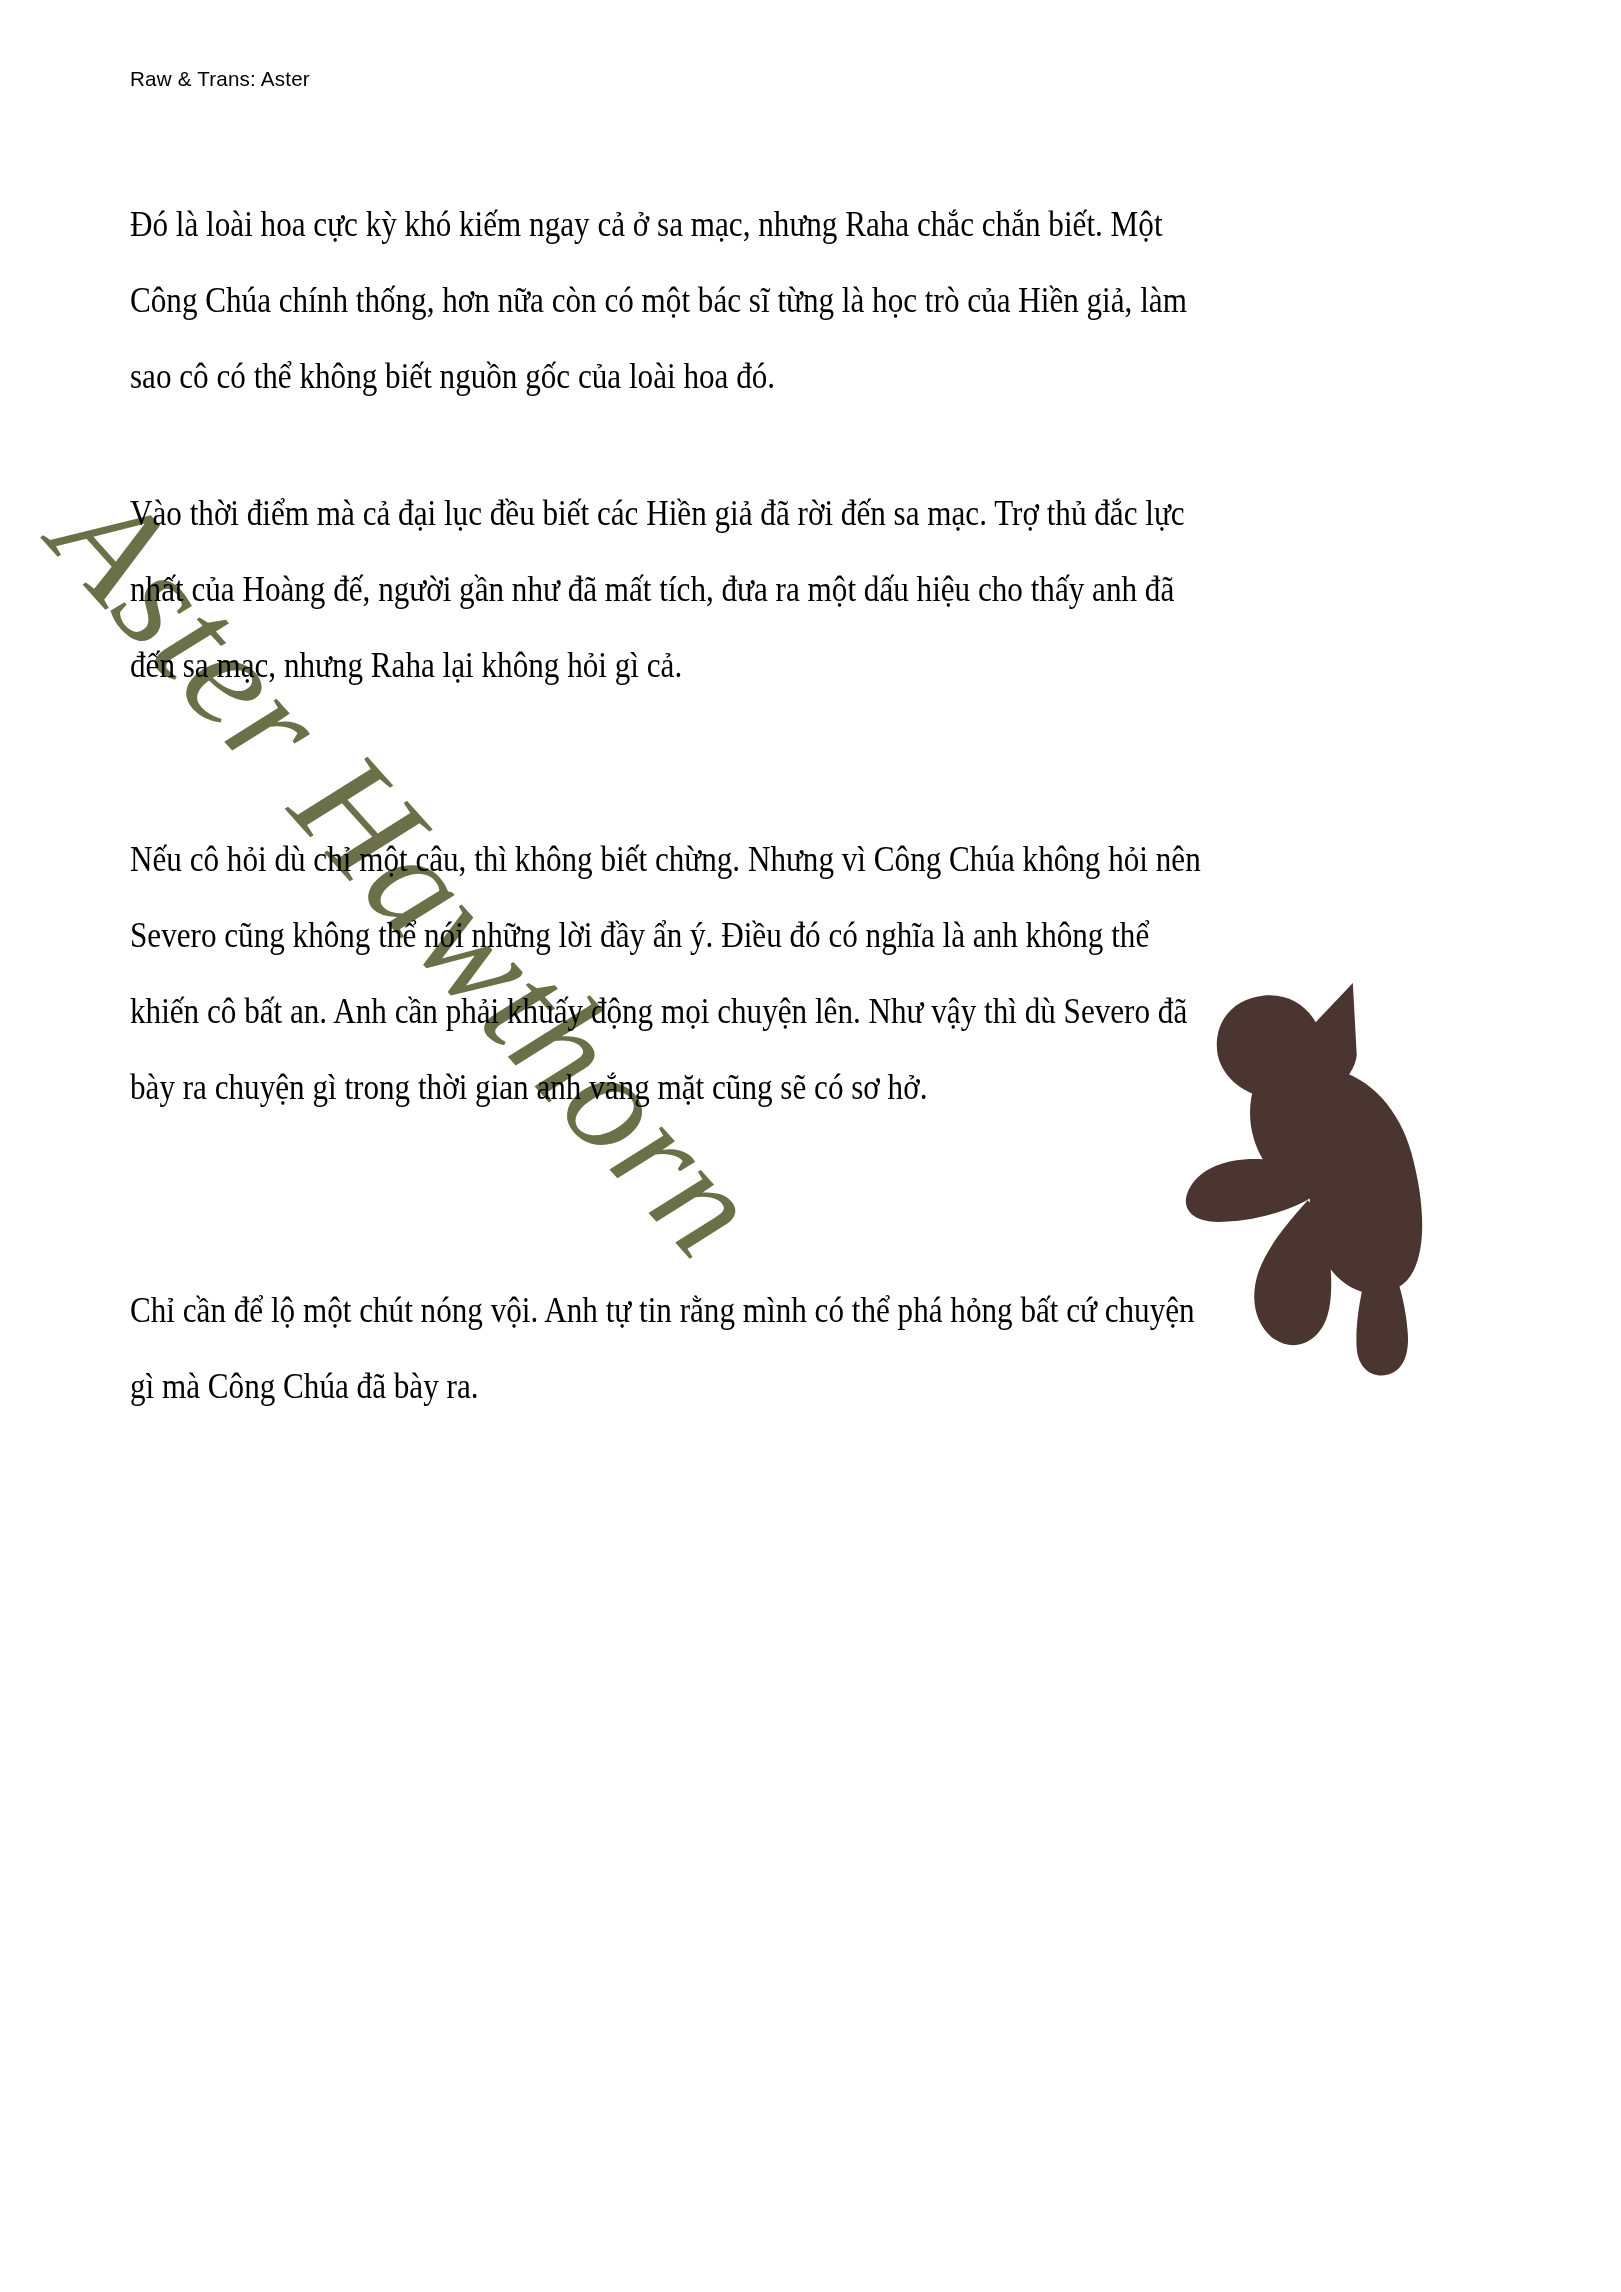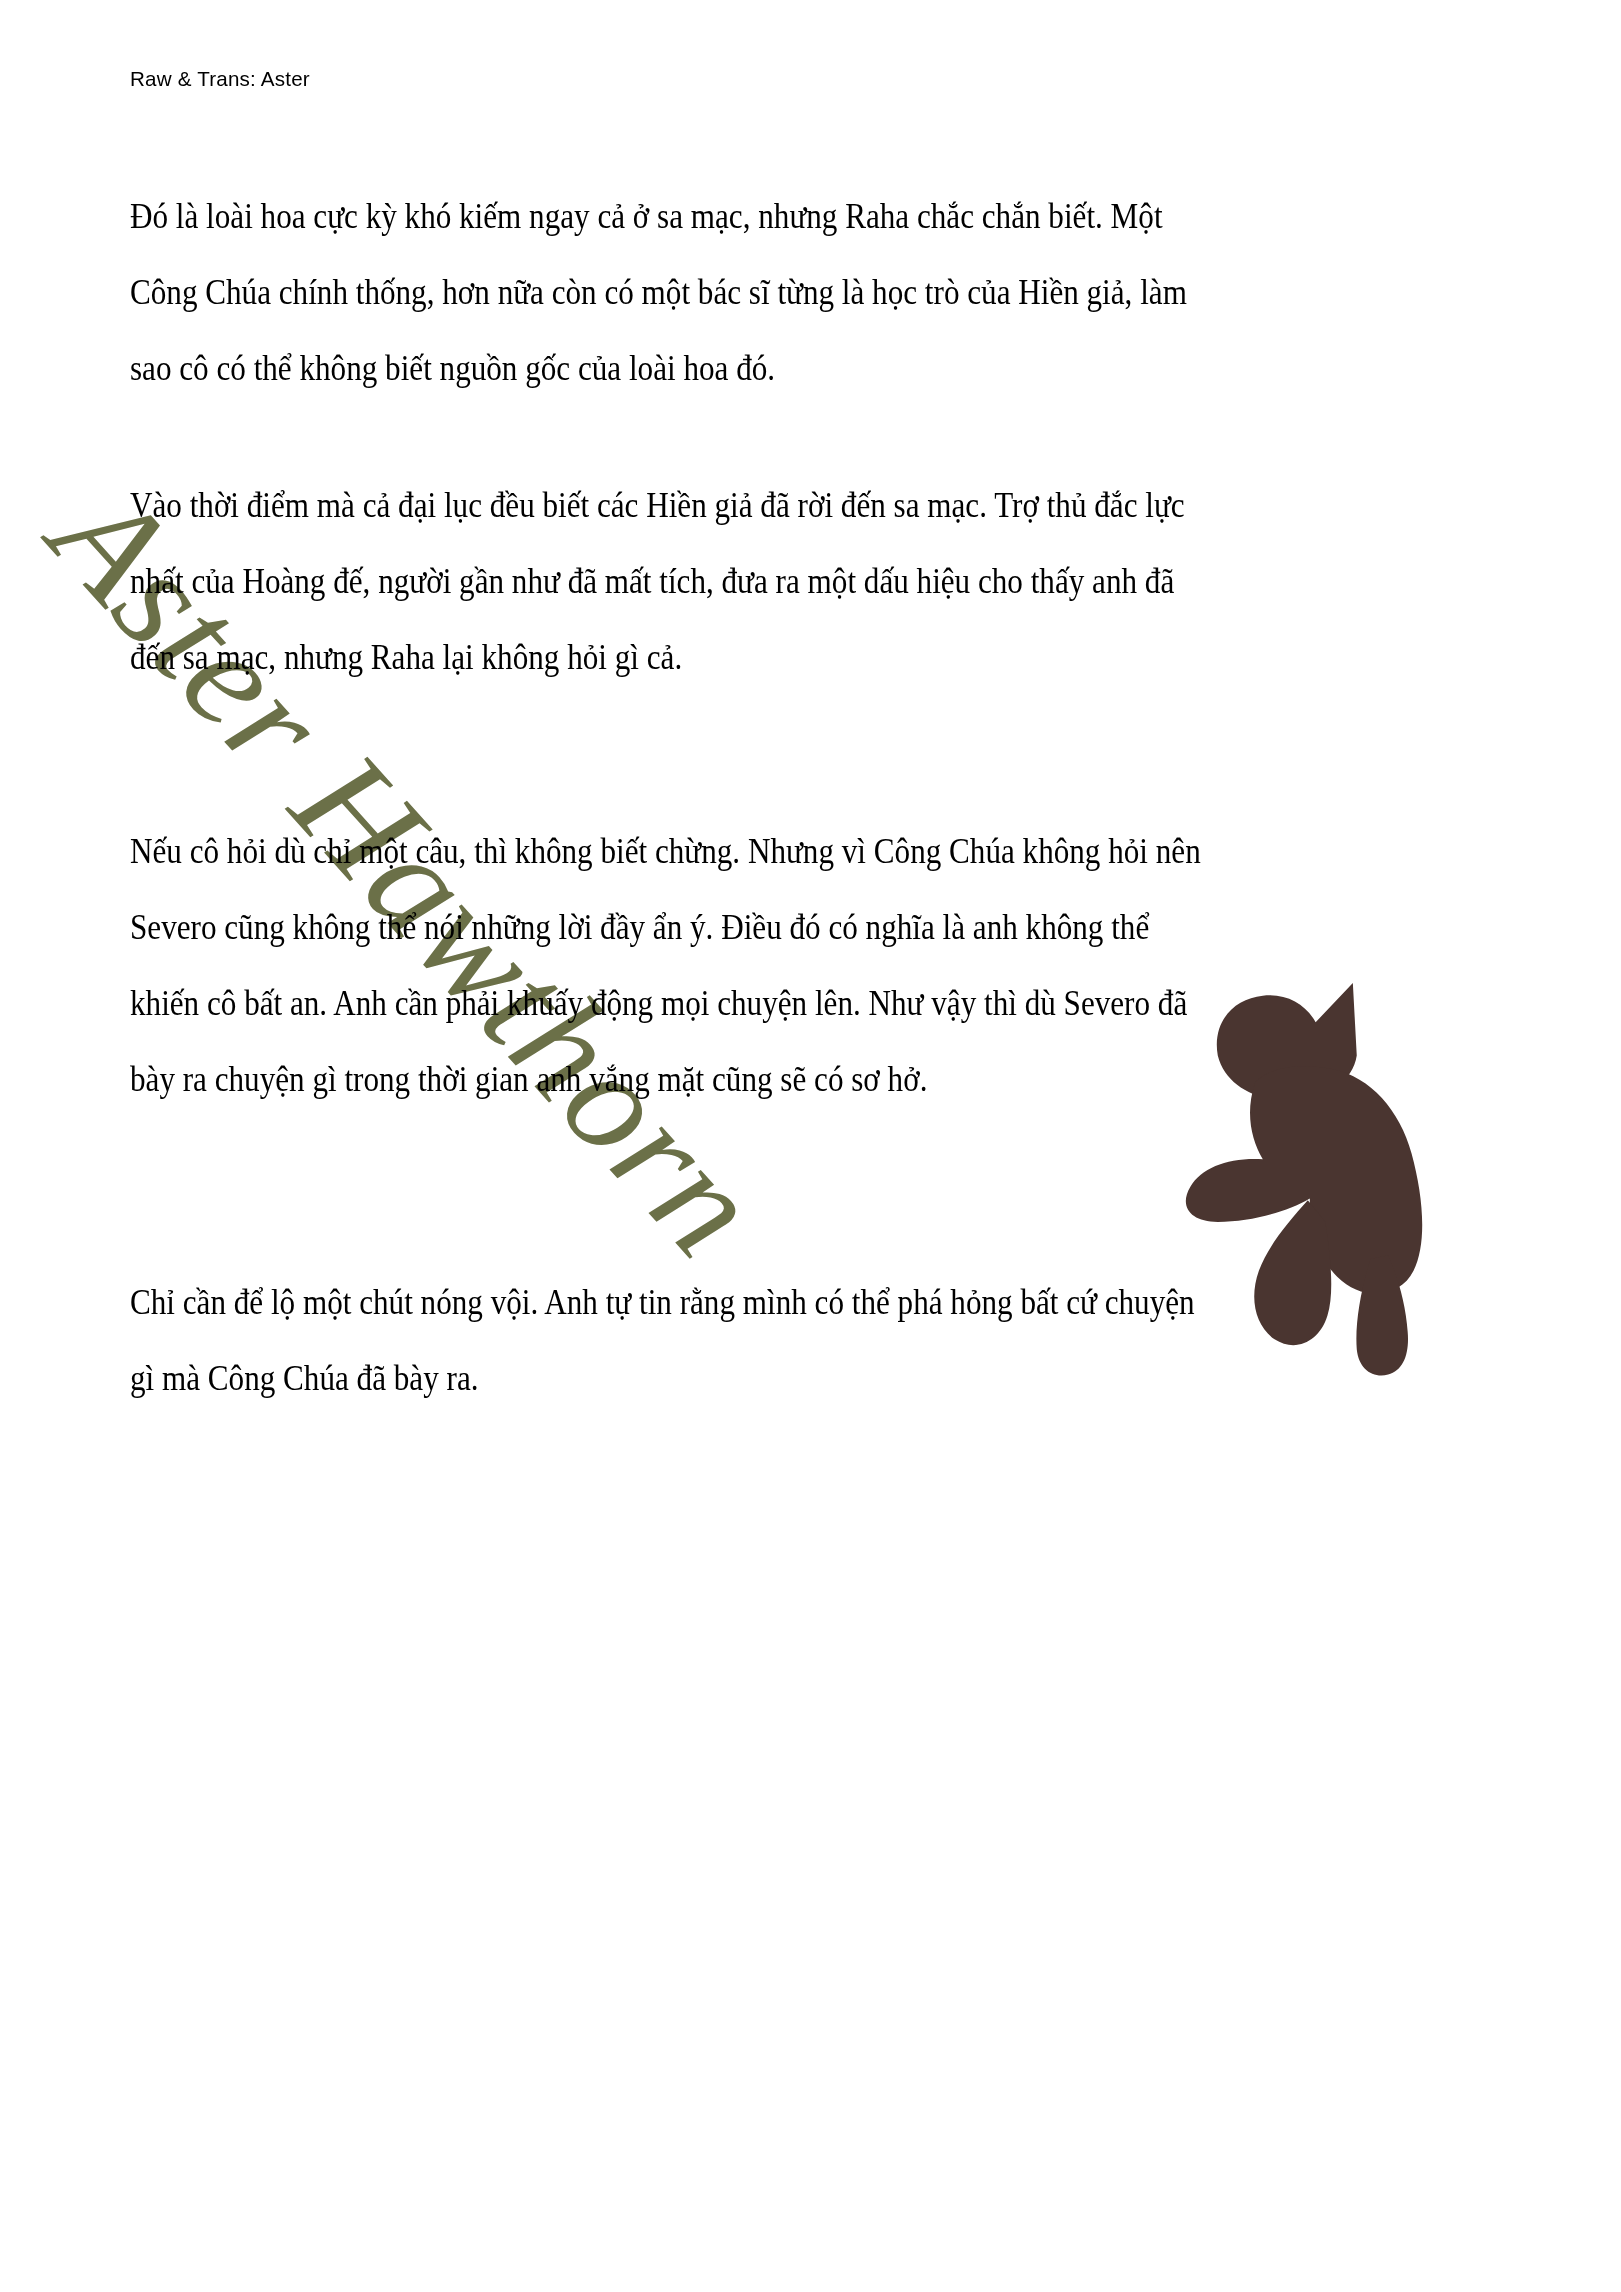--- a/index.html
+++ b/index.html
@@ -28,21 +28,21 @@
     font-weight: 400;
     color: #000000;
     letter-spacing: 0.2px;
     white-space: nowrap;
     z-index: 4;
   }
 
   
   .body-column {
     position: absolute;
-    top: 178px;
+    top: 186px;
     left: 130px;
     width: 1084px;
     z-index: 3;
   }
 
   .para {
     font-family: "Liberation Serif", "DejaVu Serif", serif;
     font-size: 36px;
     line-height: 76px;
     color: #000000;

